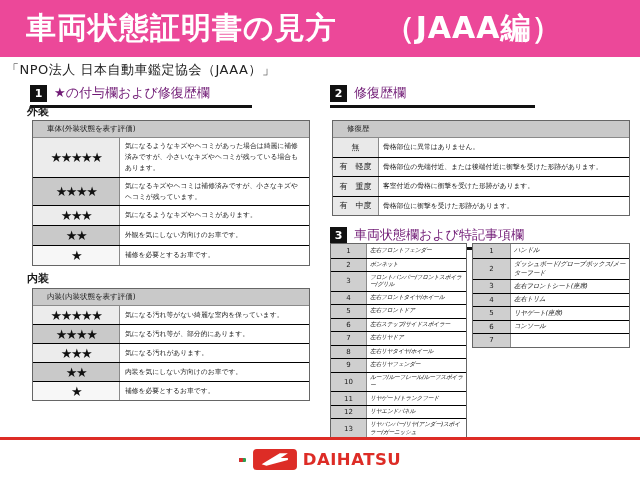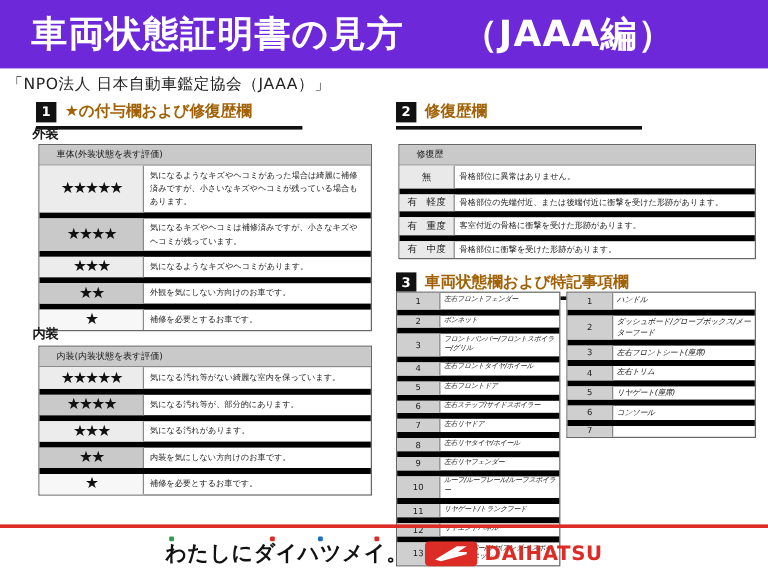--- a/index.html
+++ b/index.html
@@ -1,45 +1,45 @@
 <!DOCTYPE html>
 <html><head>
 <meta charset="utf-8">
 <style>
   * { margin:0; padding:0; box-sizing:border-box; }
   html,body { width:640px; height:480px; overflow:hidden; background:#fff;
     font-family:"DejaVu Sans","Liberation Sans",sans-serif; color:#1a1a1a; }
   .page { position:relative; width:640px; height:480px; background:#fff; }
 
   
-  .banner { position:absolute; left:0; top:0; width:640px; height:57px; background:#6d28d9;
+  .banner { position:absolute; left:0; top:0; width:640px; height:57px; background:#ec4899;
     display:flex; align-items:center; padding-left:26px; gap:48px; }
   .banner .t { color:#fff; font-size:30px; font-weight:bold; letter-spacing:1px; }
 
   .subtitle { position:absolute; left:6px; top:61px; font-size:13px; color:#222; letter-spacing:0.5px; }
 
   
   .sechead { position:absolute; display:flex; align-items:center; gap:7px;
     border-bottom:3px solid #111; padding-bottom:3px; }
   .numbox { width:17px; height:17px; background:#111; color:#fff; font-size:11px; font-weight:bold;
     display:flex; align-items:center; justify-content:center; flex:0 0 17px; }
-  .sechead .st { font-size:13px; font-weight:bold; color:#a16207; white-space:nowrap; }
+  .sechead .st { font-size:13px; font-weight:normal; color:#701a75; white-space:nowrap; }
   .sh1 { left:30px; top:84px; width:222px; }
   .sh2 { left:330px; top:84px; width:205px; }
   .sh3 { left:330px; top:226px; width:215px; }
 
   .grouplabel { position:absolute; font-size:11px; font-weight:bold; }
   .lab-ext { left:27px; top:104px; }
   .lab-int { left:27px; top:271px; }
 
   
   .tbl { position:absolute; border:1px solid #666; background:#fff; }
   .thead { background:#c9c9c9; font-size:7.5px; display:flex; align-items:center;
     padding:2px 4px 2px 14px; height:16px; }
-  .trow { display:flex; border-top:5px solid #000000; align-items:stretch; }
+  .trow { display:flex; border-top:1px solid #000000; align-items:stretch; }
   .cell { display:flex; align-items:center; }
 
   
   .star-tbl { left:32px; width:278px; }
   .t-ext { top:120px; }
   .t-int { top:288px; }
   .star { flex:0 0 87px; justify-content:center; font-size:13px; letter-spacing:-1.5px;
     border-right:1px solid #8a8a8a; color:#111; }
   .sdesc { flex:1; font-size:6.8px; line-height:1.6; padding:3px 5px; align-items:center; }
   .rows > div:nth-of-type(1) .star { background:#ececec; }
@@ -305,21 +305,20 @@
 
         <div class="trow">
           <div class="cell num">7</div>
         </div>
       </div>
   </div>
 
   <div class="redline"></div>
   <div class="footer">
     <span class="slogan">
-      <span>わたしにダイハツメイ。</span>
       <i class="acc acc-g"></i>
       <i class="acc acc-r1"></i>
       <i class="acc acc-b"></i>
       <i class="acc acc-r2"></i>
     </span>
     <span class="brandwrap">
       <svg width="44" height="21" viewBox="0 0 46 22">
         <rect x="0" y="0" width="46" height="22" rx="4" fill="#dd2c26"></rect>
         <path d="M9 16 L28 4.5 L36.5 4.5 L29 9.5 L36.5 9.5 L36.5 11.5 L14 17.5 Z" fill="#ffffff"></path>
       </svg>

